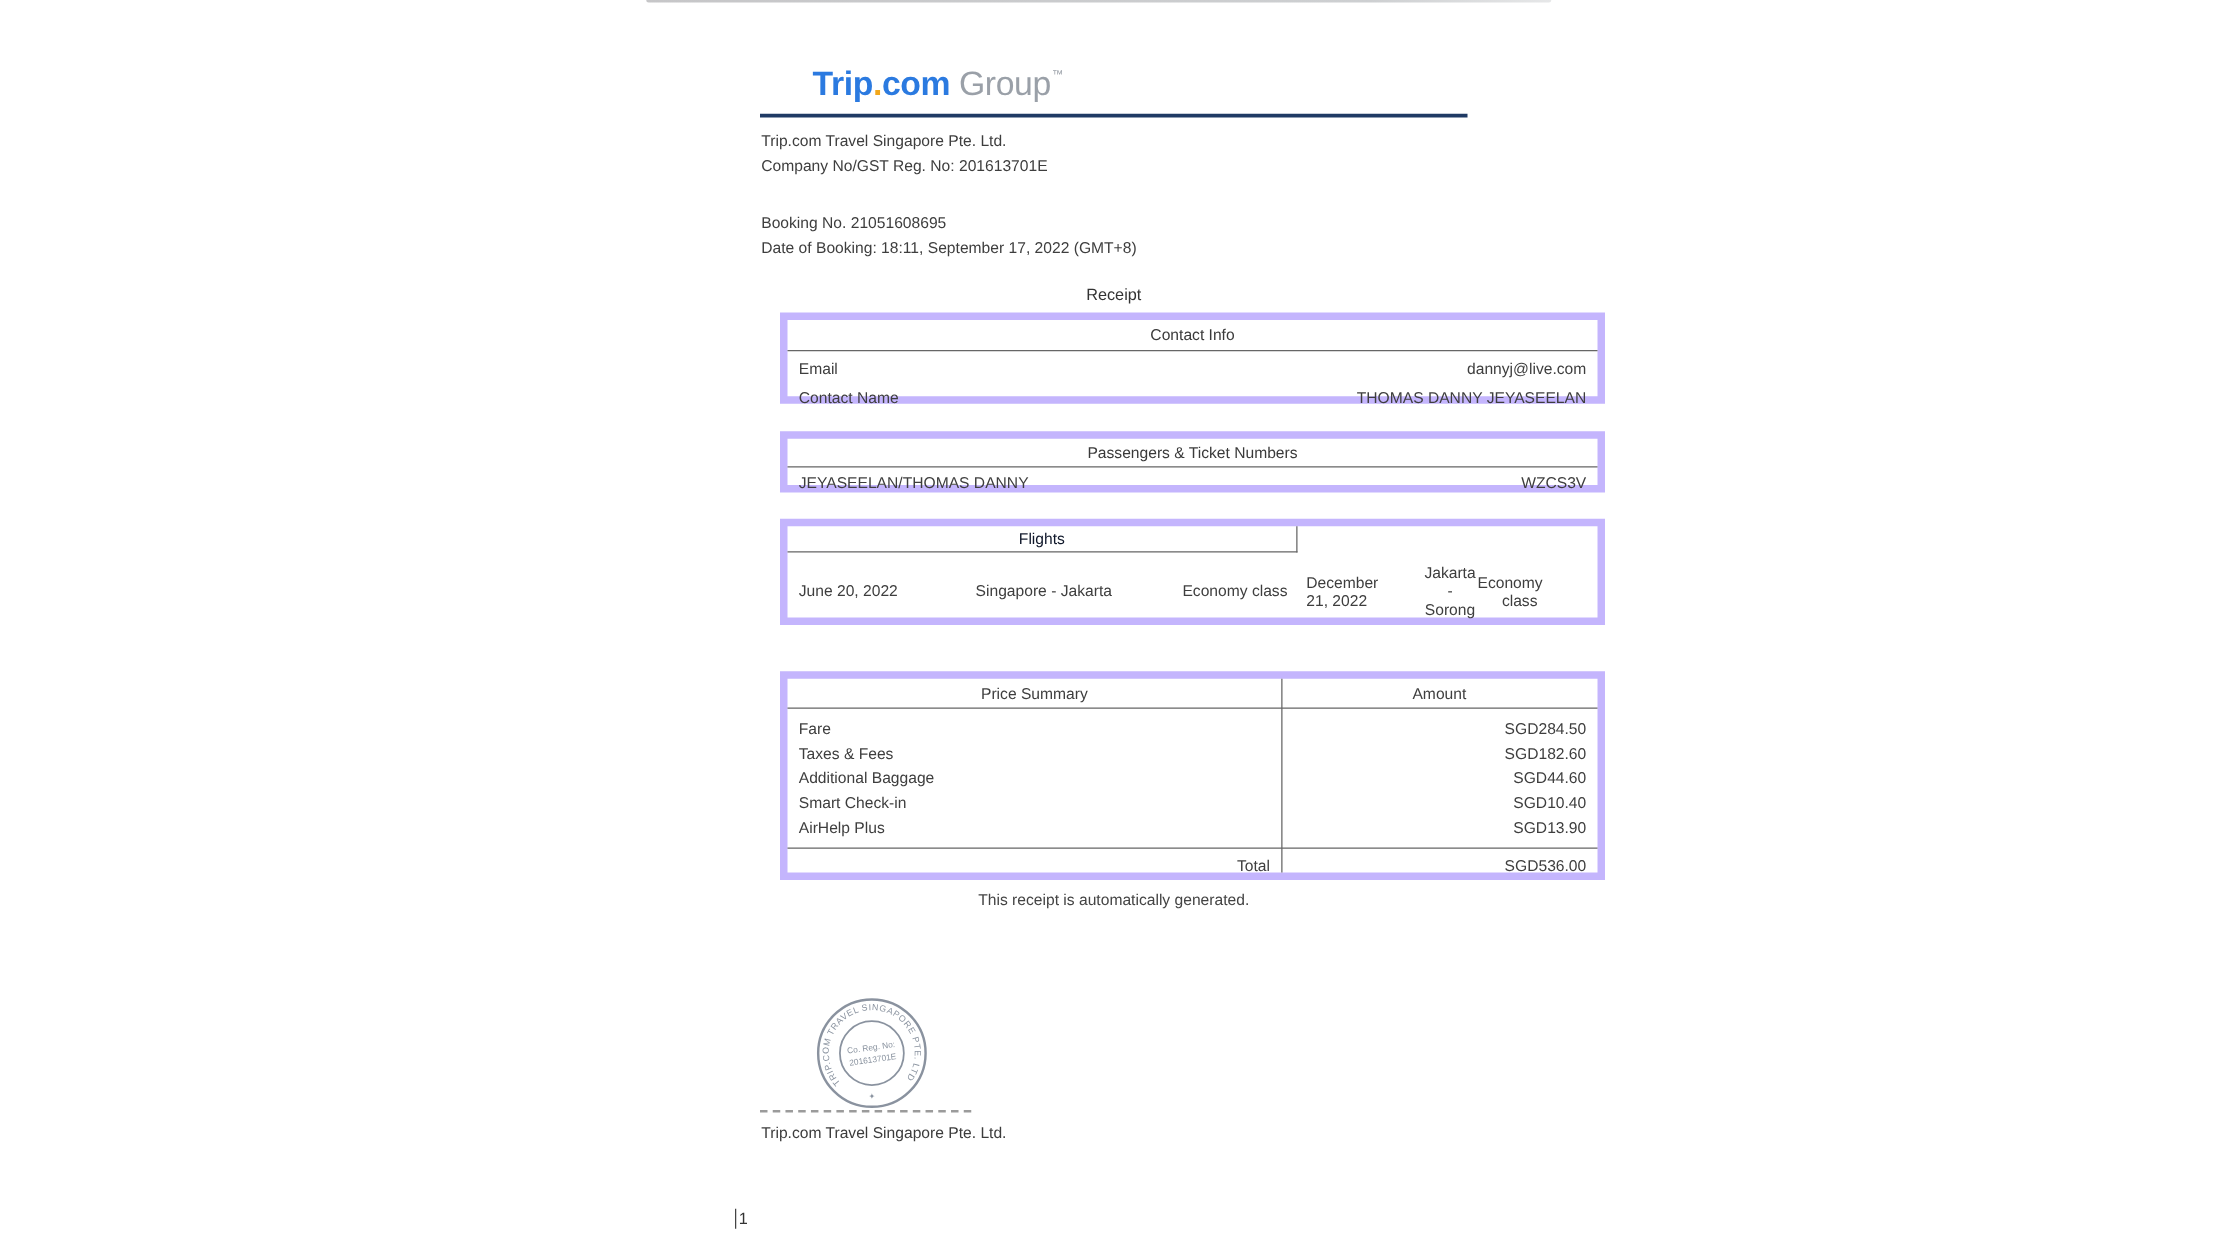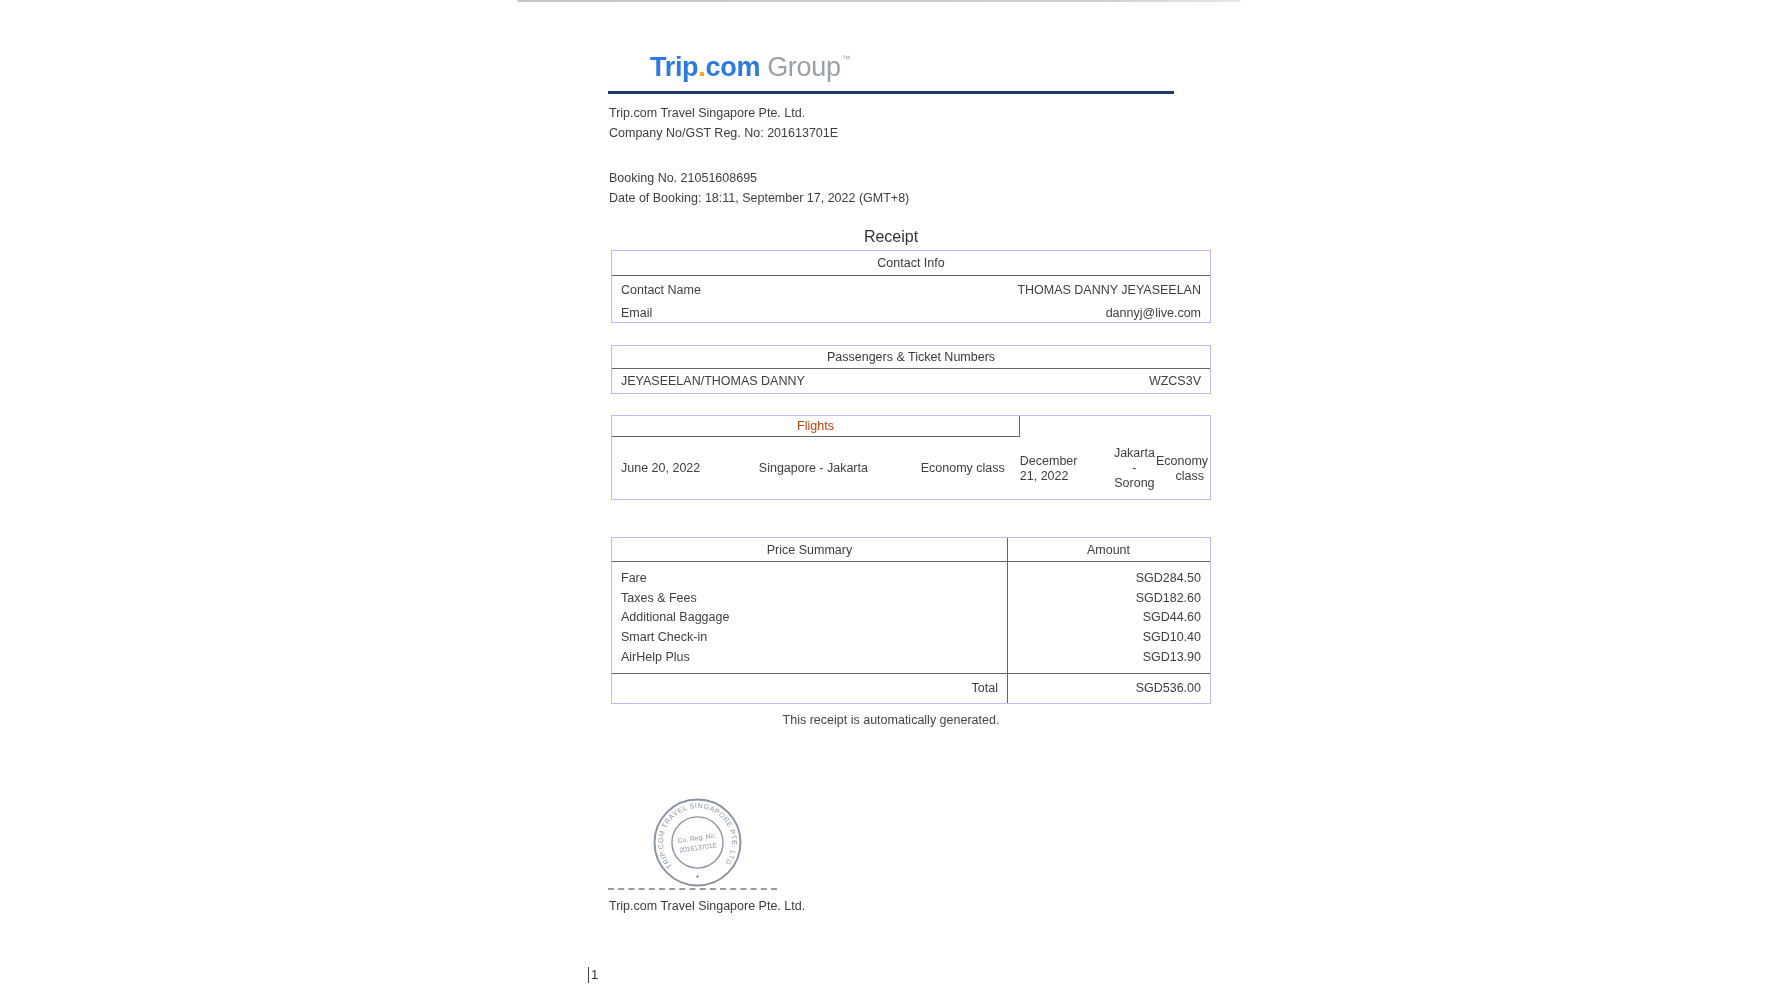--- a/index.html
+++ b/index.html
@@ -18,43 +18,43 @@
 
   
   .logo { position: absolute; left: 1px; top: 52px; font-size: 27px; letter-spacing: -0.3px; white-space: nowrap; margin-left: 41px; }
   .logo .t-blue { font-weight: bold; }
   .logo .t-group { font-weight: 400; margin-left: 7px; }
   .logo sup { font-size: 9px; vertical-align: 14px; margin-left: 1px; }
   .brand-rule { position: absolute; left: 0; top: 91px; width: 566px; height: 2.5px; }
 
   .txt-line { position: absolute; left: 1px; white-space: nowrap; }
 
-  .receipt-title { position: absolute; left: 0; top: 228px; width: 566px; text-align: center; font-size: 16px; color: #333; }
-
-  
-  .tbl { position: absolute; left: 3px; width: 600px; border: 1px solid #c4b5fd; background: #fff; }
+  .receipt-title { position: absolute; left: 0; top: 228px; width: 566px; text-align: center; font-size: 13px; color: #333; }
+
+  
+  .tbl { position: absolute; left: 16px; width: 660px; border: 6px solid #c4b5fd; background: #fff; }
   .tbl-header { text-align: center; border-bottom: 1px solid #666; display: flex; align-items: center; justify-content: center; color: #3a3a3a; }
 
   
   .tbl-contact { top: 250px; height: 73px; }
   .tbl-contact .tbl-header { height: 25px; }
   .kv-rows { padding: 3px 0; }
   .kv-row { height: 22.5px; display: flex; align-items: center; justify-content: space-between; padding: 0 9px; }
 
   
   .tbl-pass { top: 345px; height: 49px; }
   .tbl-pass .tbl-header { height: 23px; }
   .tbl-pass .kv-row { height: 24px; gap: 20px; }
 
   
   .tbl-flights { top: 415px; height: 85px; }
   .flights-header-box {
     position: absolute; left: 0; top: 0; width: 408px; height: 21px;
     border-right: 1px solid #666; border-bottom: 1px solid #666;
-    display: flex; align-items: center; justify-content: center; color: #c2410c;
+    display: flex; align-items: center; justify-content: center; color: #0f172a;
   }
   .flight-row { position: absolute; left: 0; top: 22px; width: 100%; height: 61px; display: flex; align-items: center; }
   .fc { line-height: 15px; }
   .fc1 { width: 145px; padding-left: 9px; text-align: left; white-space: nowrap; }
   .fc2 { width: 120px; text-align: center; white-space: nowrap; }
   .fc3 { width: 143px; text-align: right; padding-right: 8px; white-space: nowrap; }
   .fc4 { width: 60px; padding-left: 7px; text-align: left; }
   .fc5 { width: 44px; text-align: center; margin-left: 40px; }
   .fc6 { width: 54px; text-align: right; padding-right: 6px; }
 
@@ -104,26 +104,26 @@
 
     <div class="txt-line" style="top:171px">Booking No. 21051608695</div>
     <div class="txt-line" style="top:191px">Date of Booking: 18:11, September 17, 2022 (GMT+8)</div>
 
     <div class="receipt-title">Receipt</div>
 
     <div class="tbl tbl-contact">
       <div class="tbl-header">Contact Info</div>
       <div class="kv-rows">
         <div class="kv-row">
+          <span>Email</span>
+          <span>dannyj@live.com</span>
+        </div>
+        <div class="kv-row">
           <span>Contact Name</span>
           <span>THOMAS DANNY JEYASEELAN</span>
-        </div>
-        <div class="kv-row">
-          <span>Email</span>
-          <span>dannyj@live.com</span>
         </div>
       </div>
     </div>
 
     <div class="tbl tbl-pass">
       <div class="tbl-header">Passengers &amp; Ticket Numbers</div>
       <div class="kv-row">
         <span>JEYASEELAN/THOMAS DANNY</span>
         <span>WZCS3V</span>
       </div>

